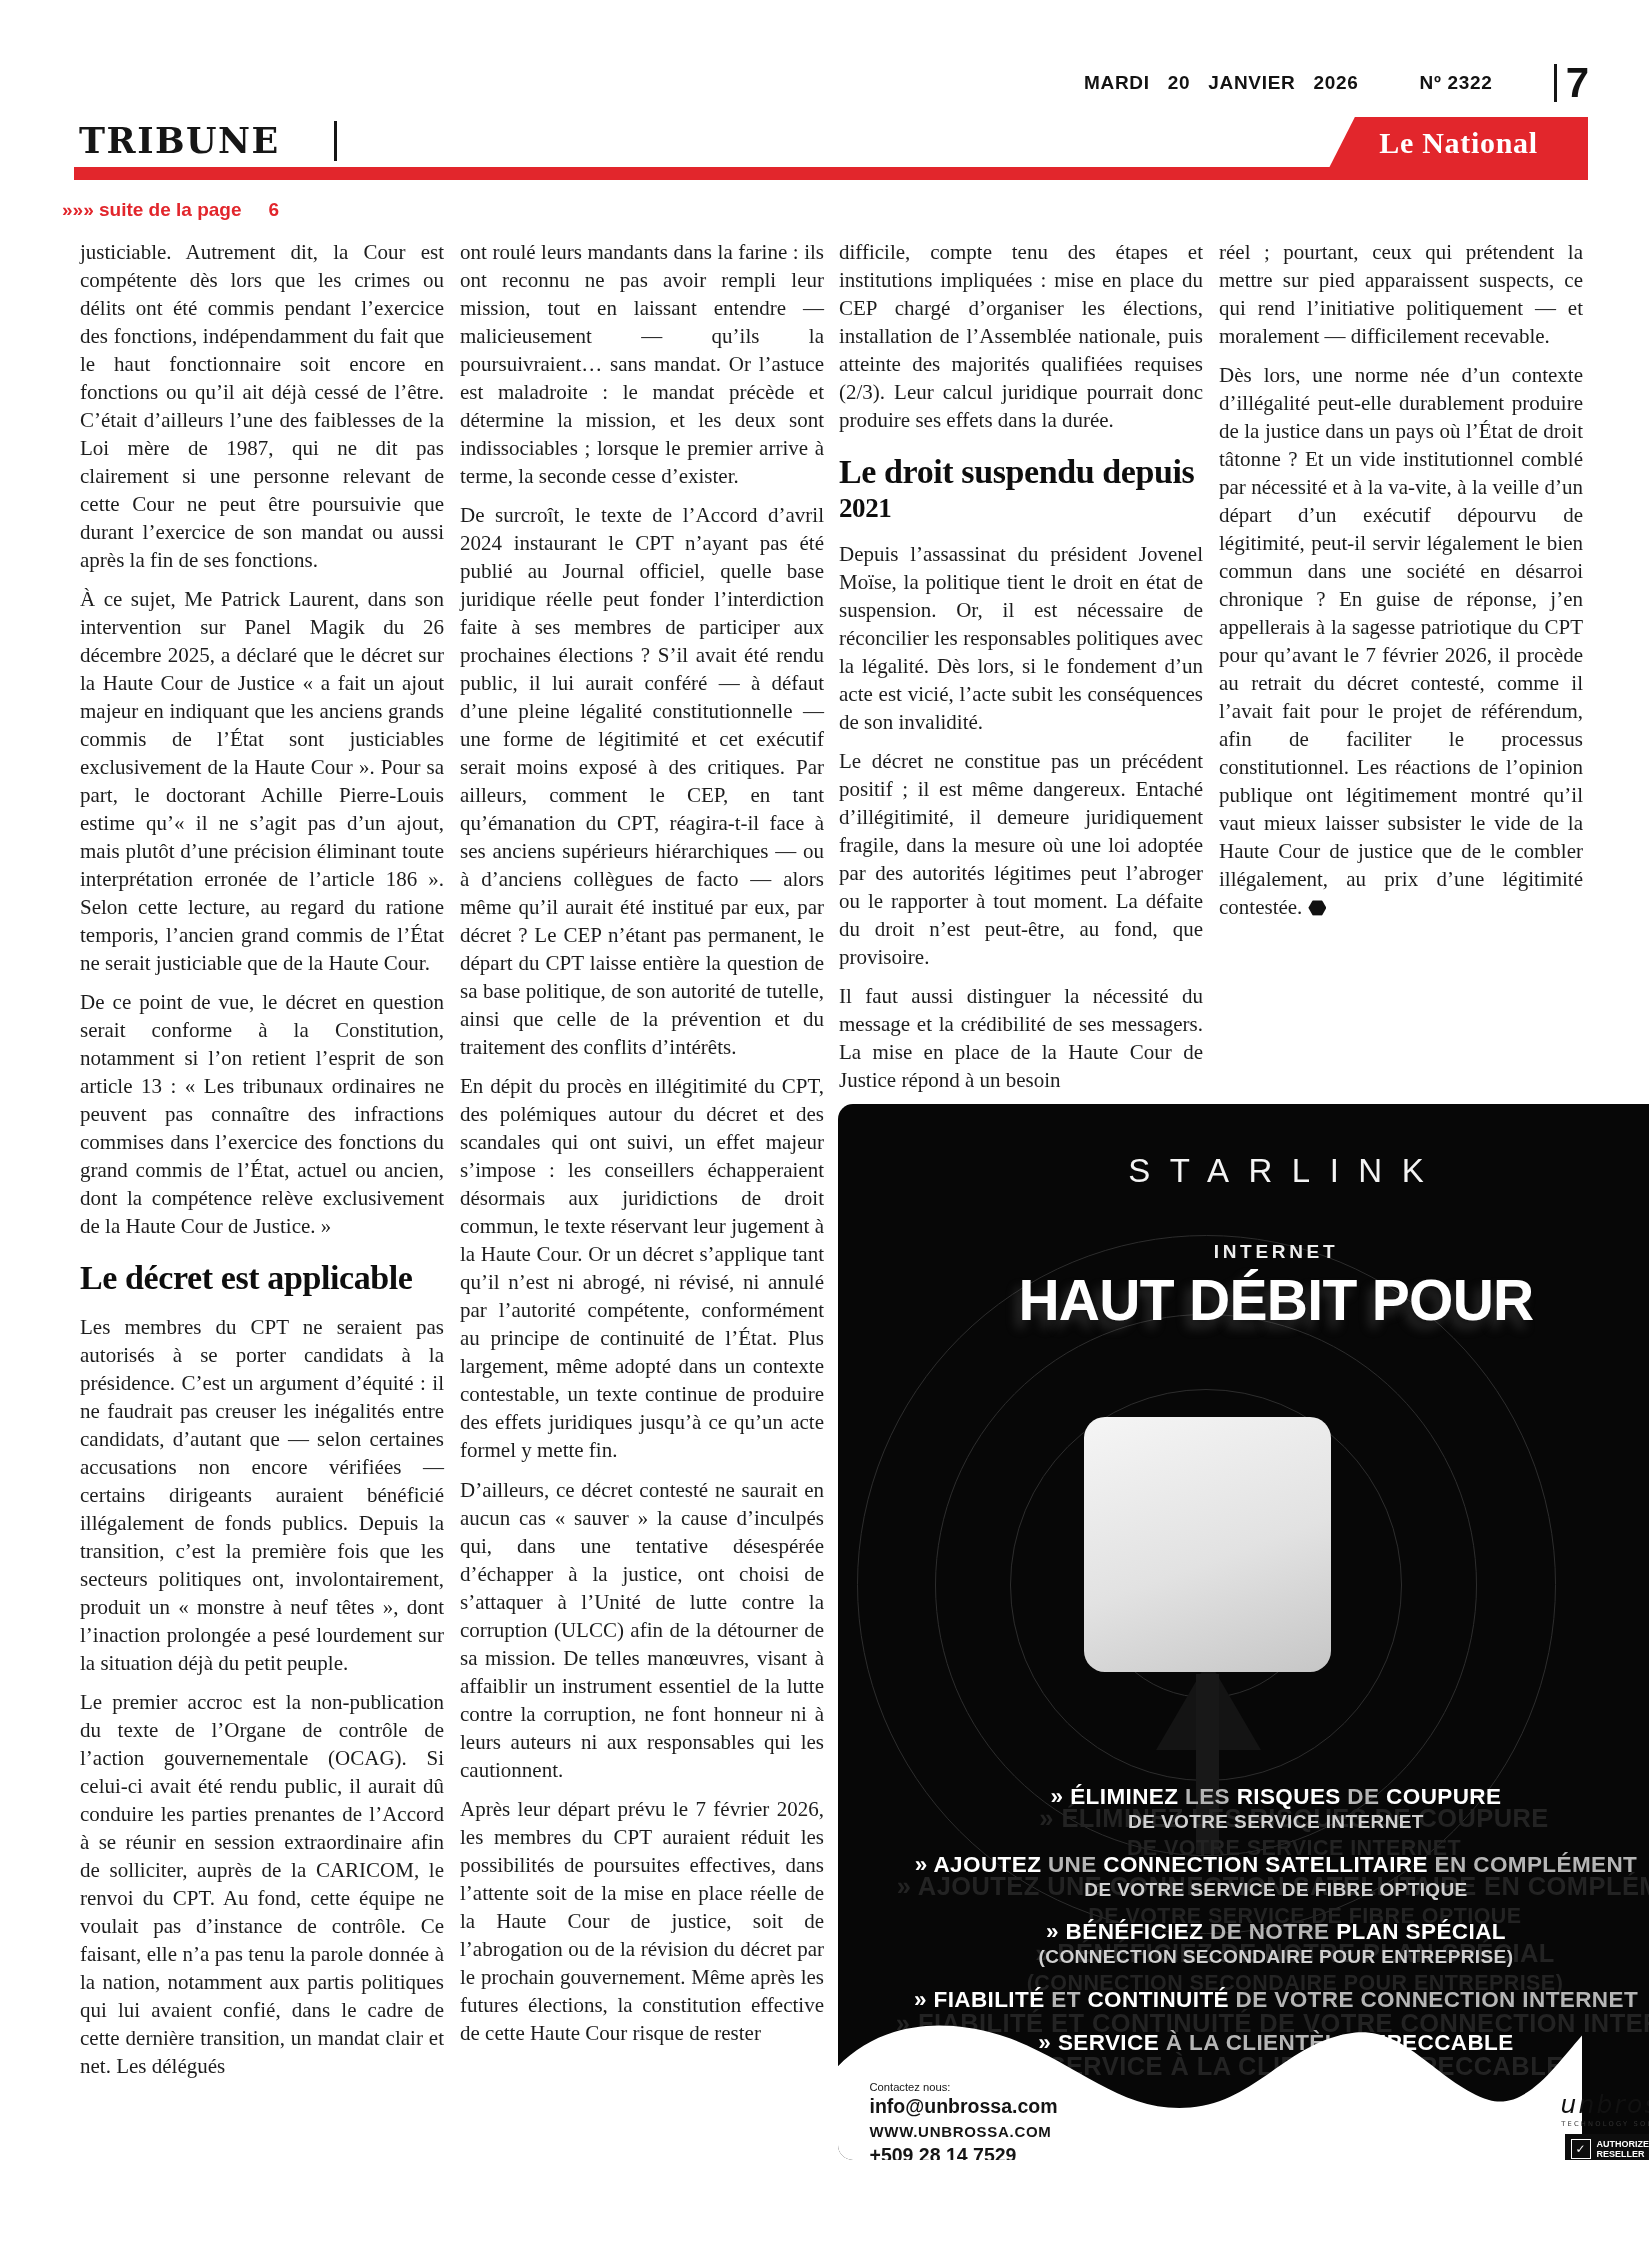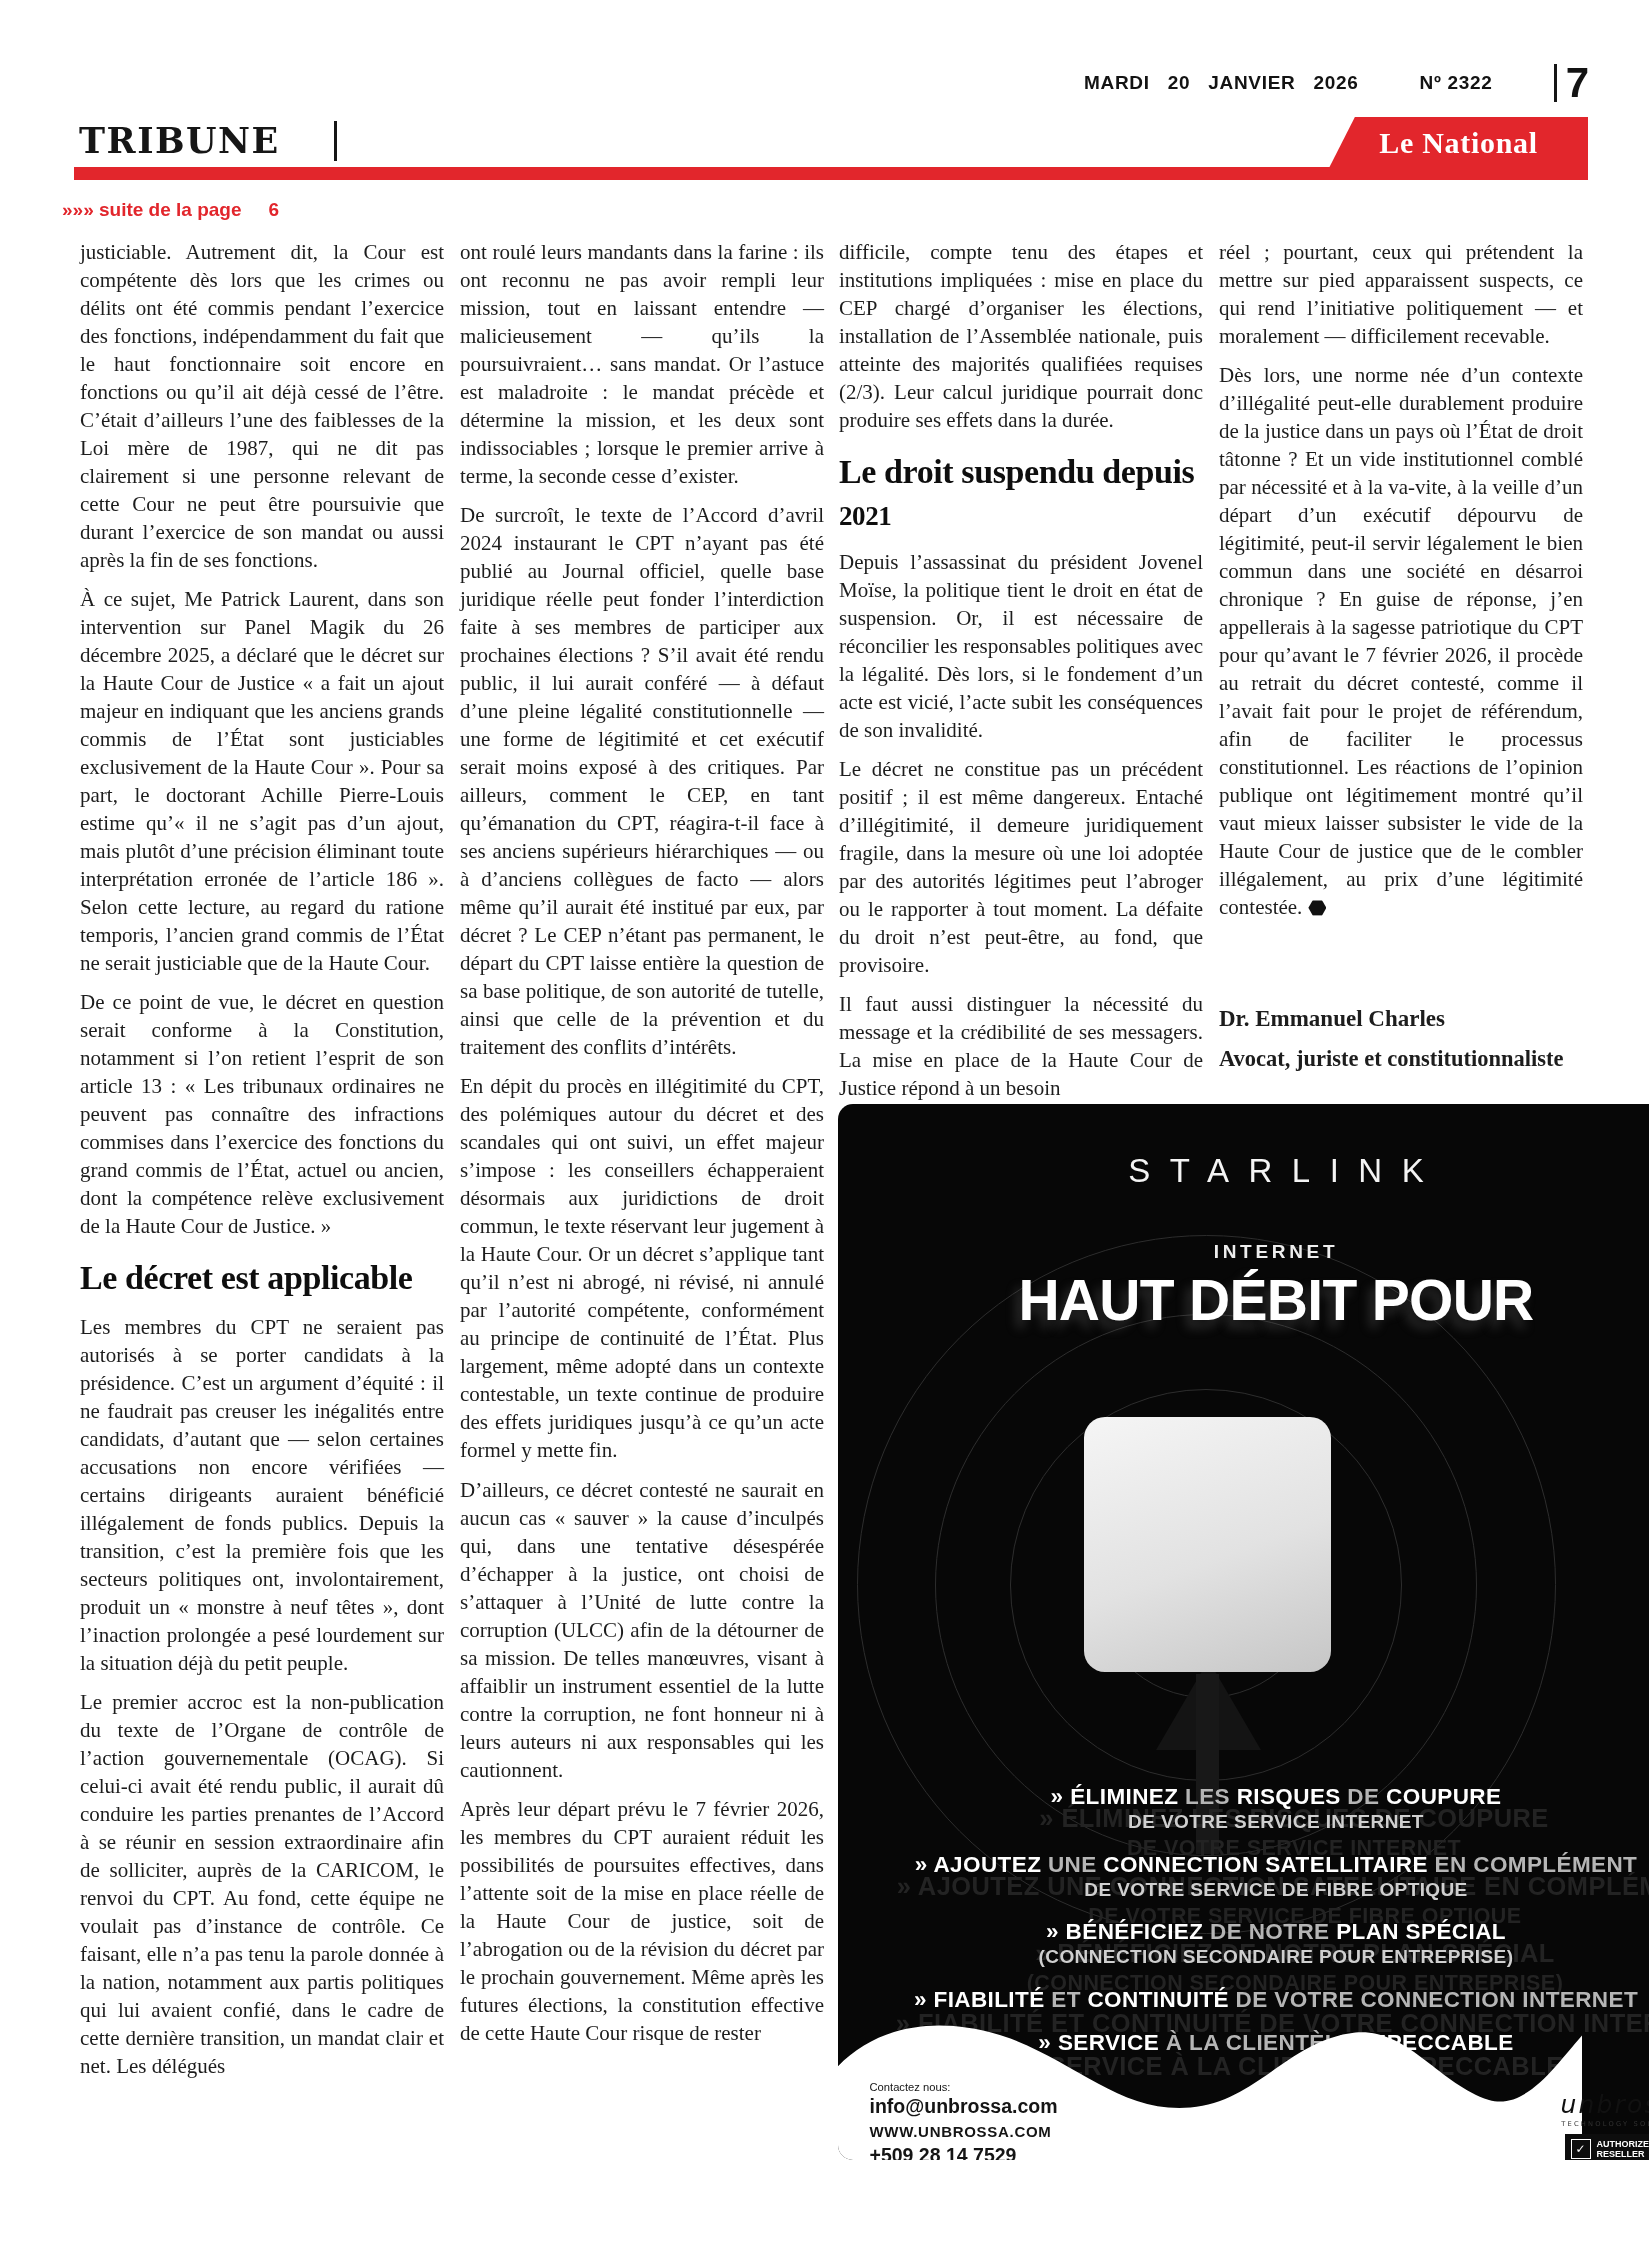--- a/index.html
+++ b/index.html
@@ -24,21 +24,21 @@
   .cont-page{margin-left:27px;}
 
   
   .col{position:absolute;width:364px;font-size:21px;line-height:28px;text-align:justify;color:#1d1d1d;}
   .col p{margin:0 0 11.2px 0;}
   .col1{left:80px;top:238px;}
   .col2{left:460px;top:238px;}
   .col3{left:839px;top:238px;height:864px;overflow:hidden;}
   .col4{left:1219px;top:238px;height:865px;overflow:hidden;}
   .colhead{font-family:"Liberation Serif",serif;font-weight:bold;font-size:34px;line-height:1.04;letter-spacing:-0.4px;color:#0e0e0e;margin:19.5px 0 18px 0;text-align:left;}
-  .colhead .sub{display:block;font-size:27px;margin-top:13px;}
+  .colhead .sub{display:block;font-size:27px;margin-top:5px;}
   .endmark{display:inline-block;width:18px;height:15.7px;background:#111;clip-path:polygon(25% 0,75% 0,100% 50%,75% 100%,25% 100%,0 50%);margin-left:6px;transform:translateY(1.5px);}
   .byline{margin-top:84px;text-align:left;}
   .byline .name{font-weight:bold;font-size:23px;margin-bottom:12px;}
   .byline .title{font-weight:bold;font-size:22.5px;}
 
   
   .ad{position:absolute;left:838px;top:1104px;width:876px;height:1056px;background:#070707;border-radius:15px;overflow:hidden;}
   .ring{position:absolute;border:1.5px solid #2d2d2d;border-radius:50%;z-index:0;}
   .r1{width:225px;height:225px;left:255px;top:367px;}
   .r2{width:390px;height:390px;left:172px;top:285px;}
@@ -126,24 +126,20 @@
     <p>difficile, compte tenu des étapes et institutions impliquées : mise en place du CEP chargé d’organiser les élections, installation de l’Assemblée nationale, puis atteinte des majorités qualifiées requises (2/3). Leur calcul juridique pourrait donc produire ses effets dans la durée.</p>
     <h2 class="colhead"><span>Le droit suspendu depuis</span><span class="sub">2021</span></h2>
     <p>Depuis l’assassinat du président Jovenel Moïse, la politique tient le droit en état de suspension. Or, il est nécessaire de réconcilier les responsables politiques avec la légalité. Dès lors, si le fondement d’un acte est vicié, l’acte subit les conséquences de son invalidité.</p>
     <p>Le décret ne constitue pas un précédent positif ; il est même dangereux. Entaché d’illégitimité, il demeure juridiquement fragile, dans la mesure où une loi adoptée par des autorités légitimes peut l’abroger ou le rapporter à tout moment. La défaite du droit n’est peut-être, au fond, que provisoire.</p>
     <p>Il faut aussi distinguer la nécessité du message et la crédibilité de ses messagers. La mise en place de la Haute Cour de Justice répond à un besoin</p>
   </div>
 
   <div class="col col4">
     <p>réel ; pourtant, ceux qui prétendent la mettre sur pied apparaissent suspects, ce qui rend l’initiative politiquement — et moralement — difficilement recevable.</p>
     <p><span>Dès lors, une norme née d’un contexte d’illégalité peut-elle durablement produire de la justice dans un pays où l’État de droit tâtonne ? Et un vide institutionnel comblé par nécessité et à la va-vite, à la veille d’un départ d’un exécutif dépourvu de légitimité, peut-il servir légalement le bien commun dans une société en désarroi chronique ? En guise de réponse, j’en appellerais à la sagesse patriotique du CPT pour qu’avant le 7 février 2026, il procède au retrait du décret contesté, comme il l’avait fait pour le projet de référendum, afin de faciliter le processus constitutionnel. Les réactions de l’opinion publique ont légitimement montré qu’il vaut mieux laisser subsister le vide de la Haute Cour de justice que de le combler illégalement, au prix d’une légitimité contestée.</span><span class="endmark"></span></p>
-    <div class="byline">
-      <div class="name">Dr. Emmanuel Charles</div>
-      <div class="title">Avocat, juriste et constitutionnaliste</div>
-    </div>
   </div>
 
   <div class="ad">
     <div class="ring r4"></div>
     <div class="ring r3"></div>
     <div class="ring r2"></div>
     <div class="ring r1"></div>
 
     <div class="ad-brand">STARLINK</div>
     <div class="ad-kicker">INTERNET</div>

